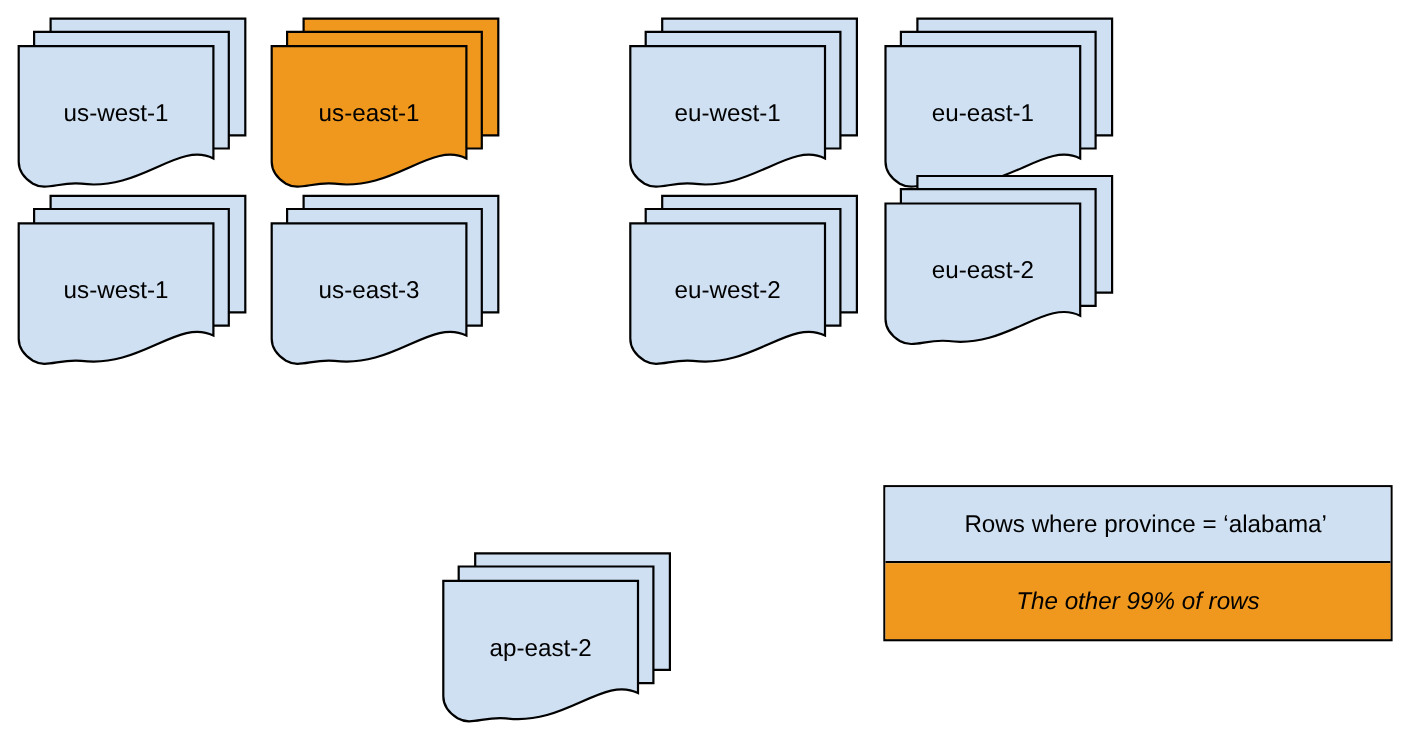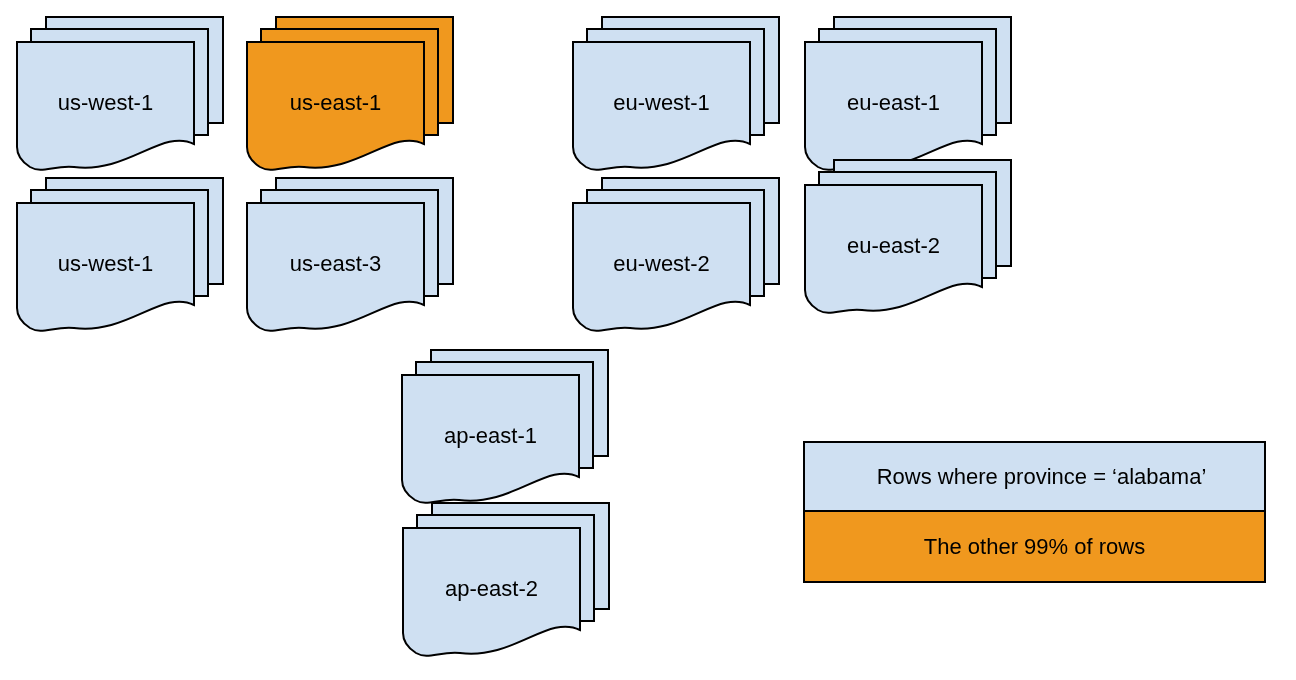--- a/index.html
+++ b/index.html
@@ -74,21 +74,21 @@
   }
   .legend-row {
     height: 69px;
     display: flex;
     align-items: center;
     justify-content: center;
     font-size: 22px;
   }
   .legend-row:first-child { border-bottom: 2px solid var(--stroke); padding-left: 14px; }
   .legend-row.variant-blue   { background: var(--blue); }
-  .legend-row.variant-orange { background: var(--orange); }
+  .legend-row.variant-orange { background: var(--orange); font-style: italic; }
 </style>
 </head>
 <body>
 
 <div class="canvas">
 
   <div class="stack pos-0 variant-blue">
     <svg class="doc-icon" viewBox="0 0 210 156" width="210" height="156" aria-hidden="true">
       <path class="page" d="M30 1 H207 V107 H30 Z"></path>
       <path class="page" d="M15 13 H192 V119 H15 Z"></path>
@@ -153,28 +153,20 @@
 
   <div class="stack pos-7 variant-blue">
     <svg class="doc-icon" viewBox="0 0 210 156" width="210" height="156" aria-hidden="true">
       <path class="page" d="M30 1 H207 V107 H30 Z"></path>
       <path class="page" d="M15 13 H192 V119 H15 Z"></path>
       <path class="page" d="M1 26 H178 V128 C146 112 112 158 58 151 C38 149 26 158 14 151 C6 146 1 139 1 131 Z"></path>
     </svg>
     <div class="stack-label">eu-east-2</div>
   </div>
 
-  <div class="stack pos-8 variant-blue">
-    <svg class="doc-icon" viewBox="0 0 210 156" width="210" height="156" aria-hidden="true">
-      <path class="page" d="M30 1 H207 V107 H30 Z"></path>
-      <path class="page" d="M15 13 H192 V119 H15 Z"></path>
-      <path class="page" d="M1 26 H178 V128 C146 112 112 158 58 151 C38 149 26 158 14 151 C6 146 1 139 1 131 Z"></path>
-    </svg>
-    <div class="stack-label">ap-east-1</div>
-  </div>
 
   <div class="stack pos-9 variant-blue">
     <svg class="doc-icon" viewBox="0 0 210 156" width="210" height="156" aria-hidden="true">
       <path class="page" d="M30 1 H207 V107 H30 Z"></path>
       <path class="page" d="M15 13 H192 V119 H15 Z"></path>
       <path class="page" d="M1 26 H178 V128 C146 112 112 158 58 151 C38 149 26 158 14 151 C6 146 1 139 1 131 Z"></path>
     </svg>
     <div class="stack-label">ap-east-2</div>
   </div>
 

